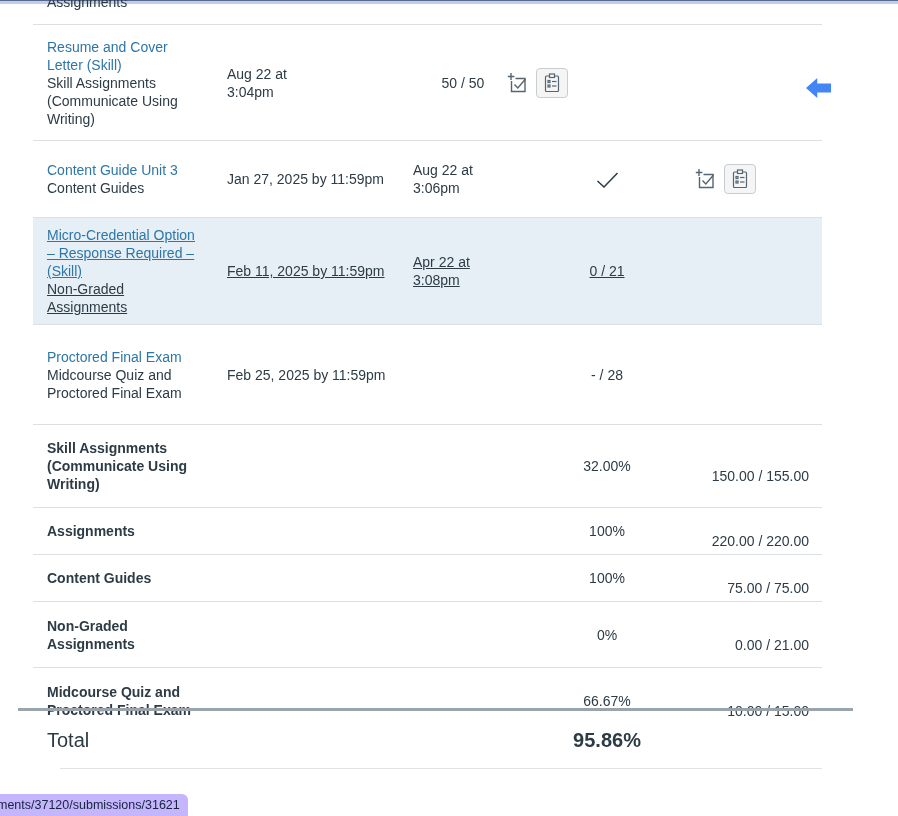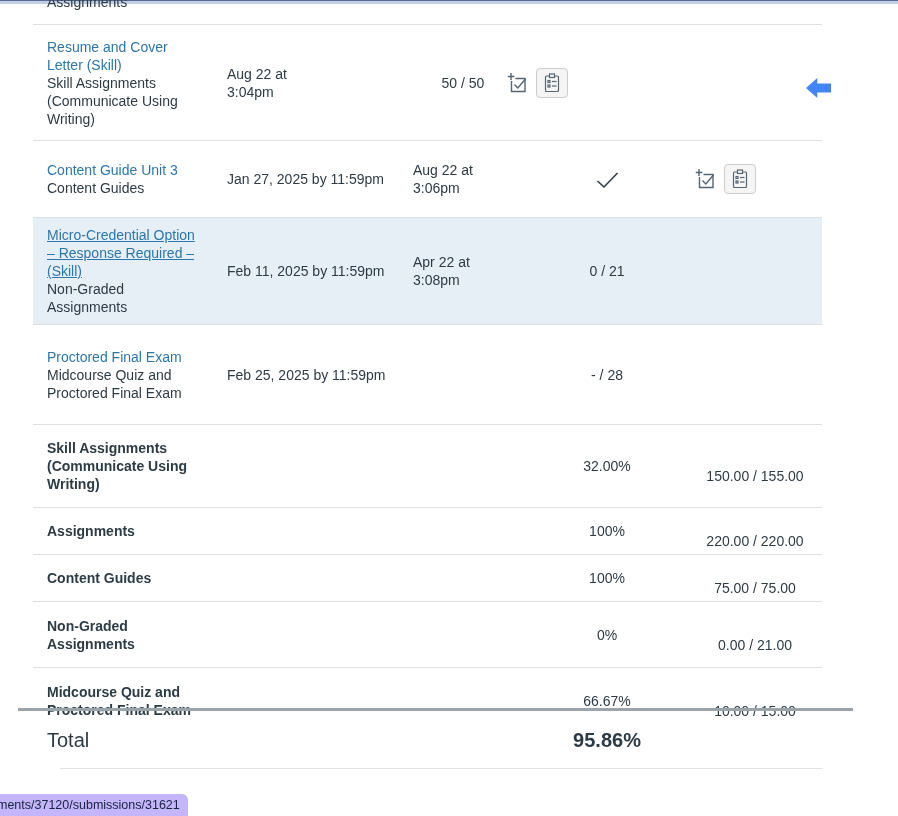--- a/index.html
+++ b/index.html
@@ -23,21 +23,21 @@
   .partial-row .cutoff-label { position: absolute; top: -11px; left: 14px; }
 
   .arow {
     display: grid;
     grid-template-columns: 194px 186px 100px 188px 1fr;
     align-items: center;
     border-bottom: 1px solid #dce0e3;
   }
   .arow.h116 { height: 116px; }
   .arow.h77  { height: 77px; }
-  .arow.h107 { height: 107px; }
+  .arow.h107 { height: 107px; text-decoration: underline; }
   .arow.h90  { height: 100px; }
   .arow.highlighted { background: #e6eff6; }
 
   .name-cell { padding-left: 14px; }
   .name-cell .aname { display: block; max-width: 150px; color: #2d76a8; text-decoration: none; }
   .name-cell .aname.underlined { text-decoration: underline; }
   .name-cell .agroup { max-width: 150px; }
   .due-cell { white-space: nowrap; }
   .submitted-cell { max-width: 80px; }
   .score-cell { text-align: center; }
@@ -56,21 +56,21 @@
     grid-template-columns: 480px 188px 1fr;
     align-items: center;
     border-bottom: 1px solid #dce0e3;
   }
   .srow.h83 { height: 83px; }
   .srow.h47 { height: 47px; }
   .srow.h66 { height: 66px; }
   .srow.h65 { height: 65px; }
   .srow .slabel { padding-left: 14px; font-weight: bold; max-width: 175px; }
   .srow .spercent { text-align: center; }
-  .srow .spoints { text-align: center; padding-right: 13px; margin-top: 20px; }
+  .srow .spoints { text-align: right; padding-right: 13px; margin-top: 20px; }
 
   .total-section {
     position: absolute; top: 708px; left: 18px; width: 835px;
     border-top: 3px solid #9ba4ab;
   }
   .total-row {
     display: grid; grid-template-columns: 495px 188px 1fr;
     align-items: center; height: 57px;
   }
   .total-label { padding-left: 29px; font-size: 20px; }

